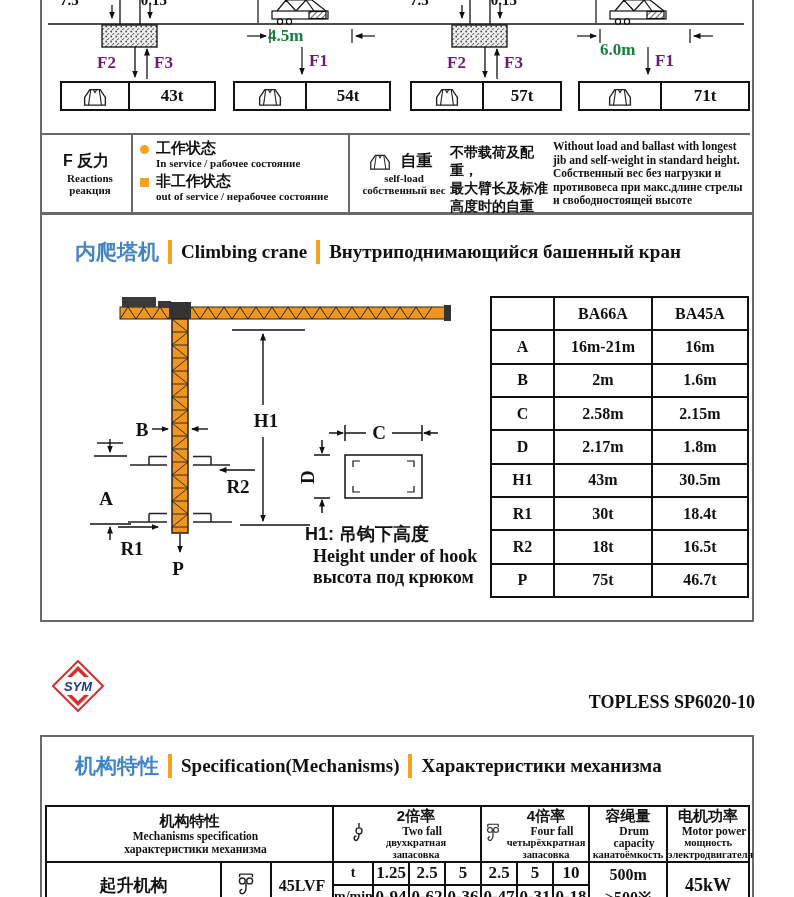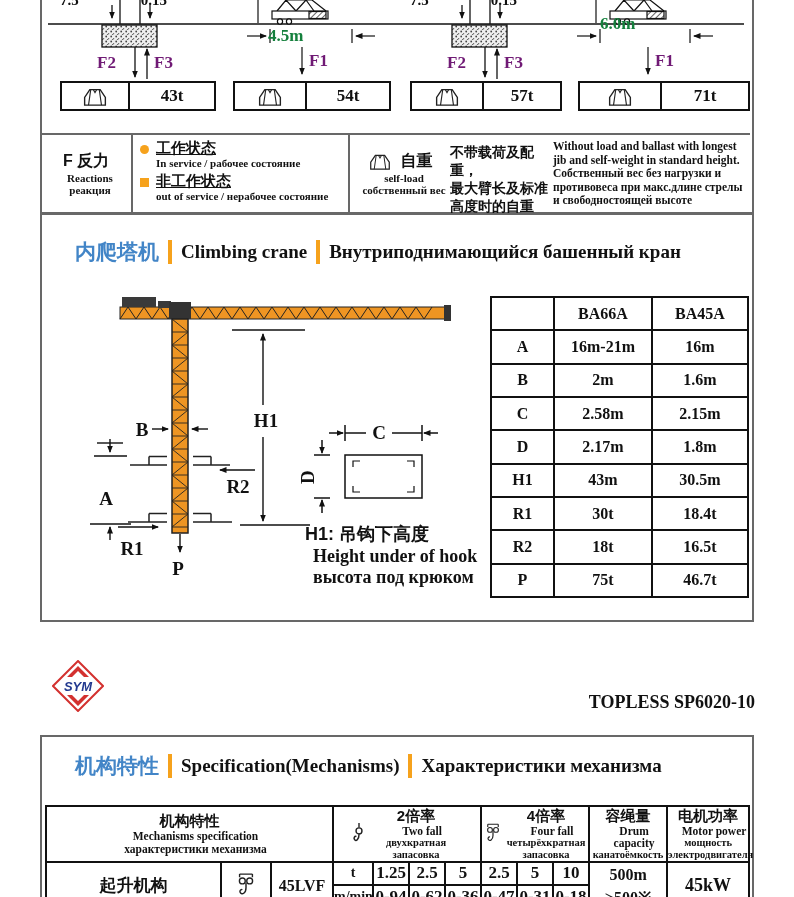--- a/index.html
+++ b/index.html
@@ -24,21 +24,21 @@
   .wt{position:absolute;display:flex;border:2px solid #111;height:26px;background:#fff;}
   .wt .ic{display:flex;align-items:center;justify-content:center;border-right:2px solid #111;}
   .wt .val{flex:1;font:bold 17px "Liberation Serif",serif;text-align:center;line-height:25px;}
   
   .lg-center{display:flex;flex-direction:column;align-items:center;justify-content:center;text-align:center;}
   .lg-zh{font:bold 16px "Liberation Sans",sans-serif;}
   .lg-sub{font:bold 11px "Liberation Serif",serif;line-height:12px;margin-left:8px;}
   .svc-row{display:flex;align-items:flex-start;margin-bottom:3px;}
   .bullet{width:9px;height:9px;background:#f6a21c;border-radius:50%;margin:6px 7px 0 0;flex:none;}
   .square{width:9px;height:9px;background:#f6a21c;margin:6px 7px 0 0;flex:none;}
-  .svc-zh{font:bold 15px "Liberation Sans",sans-serif;line-height:17px;text-decoration:underline;}
+  .svc-zh{font:bold 15px "Liberation Sans",sans-serif;line-height:17px;}
   .svc-sub{font:bold 11px "Liberation Serif",serif;line-height:12px;}
   .desc-zh{font:bold 14px "Liberation Sans",sans-serif;line-height:18px;}
   .desc-enru{font:bold 11.5px "Liberation Serif",serif;line-height:13.5px;}
   
   .sec-head{position:absolute;display:flex;align-items:center;}
   .sec-zh{font:bold 21px "Liberation Sans",sans-serif;color:#4285c7;}
   .sec-sep{width:4px;height:24px;background:#f6a21c;margin:0 9px;}
   .sec-lat{font:bold 19px "Liberation Serif",serif;color:#111;}
   
   table.dim{position:absolute;left:490px;top:296px;border-collapse:collapse;table-layout:fixed;
@@ -167,21 +167,21 @@
     <span>7.5</span>
     <span>0.15</span>
   </div>
 
   <div class="ftxt" style="left:97px;top:53px">F2</div>
   <div class="ftxt" style="left:154px;top:53px">F3</div>
   <div class="dimtxt" style="left:268px;top:26px;width:86px">4.5m</div>
   <div class="ftxt" style="left:309px;top:51px">F1</div>
   <div class="ftxt" style="left:447px;top:53px">F2</div>
   <div class="ftxt" style="left:504px;top:53px">F3</div>
-  <div class="dimtxt" style="left:600px;top:14px;width:90px">6.0m</div>
+  <div class="dimtxt" style="left:600px;top:40px;width:90px">6.0m</div>
   <div class="ftxt" style="left:655px;top:51px">F1</div>
 
   <div class="wt" style="left:60px;top:81px;width:152px">
     <div class="ic" style="width:66px">
         <svg width="26" height="19">
           <use href="#ballast"></use>
         </svg>
       </div>
     <div class="val">43t</div>
   </div>

